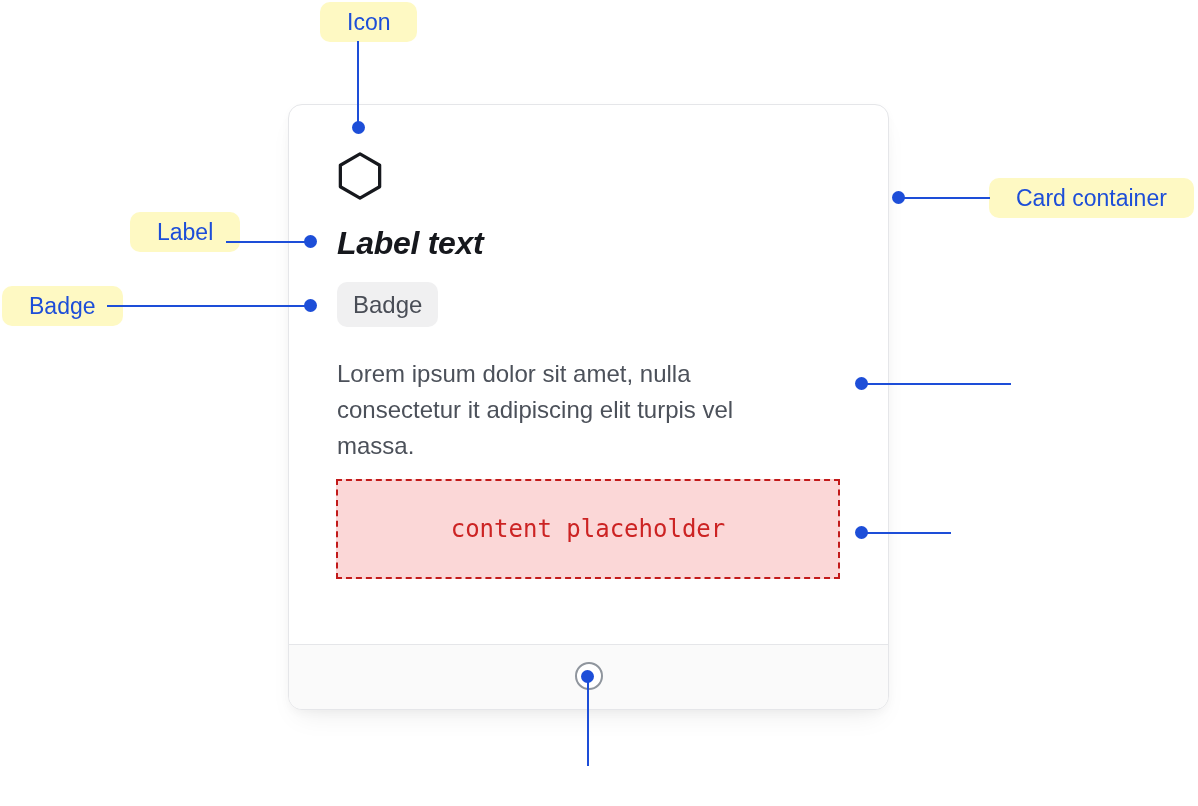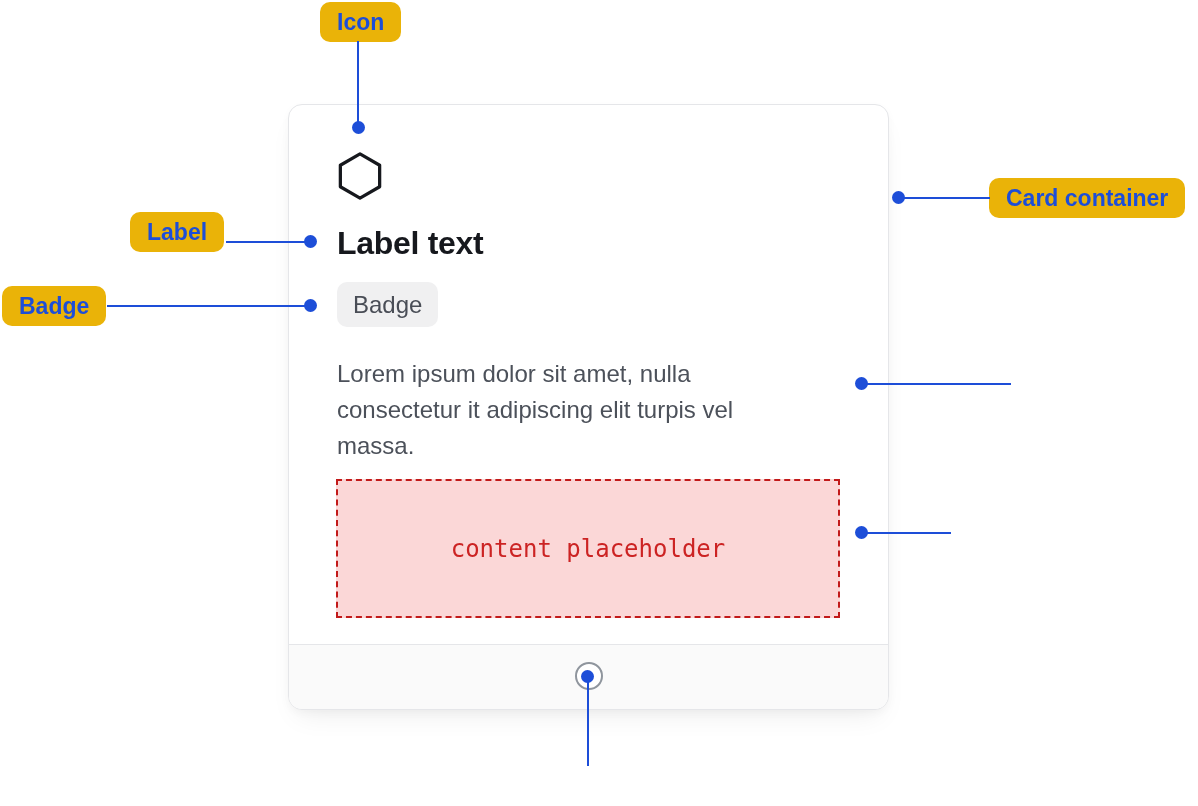--- a/index.html
+++ b/index.html
@@ -17,35 +17,35 @@
     background:#ffffff;
     border:1px solid #e5e6e9;
     border-radius:14px;
     box-sizing:border-box;
     box-shadow:0 14px 28px -10px rgba(0,0,0,0.08), 0 3px 8px rgba(0,0,0,0.03);
   }
   .hex-icon{position:absolute;left:48px;top:46px;width:46px;height:50px;}
   .card-label{
     position:absolute;left:48px;top:118px;
     font-size:32px;line-height:40px;font-weight:700;color:#16181d;
-    letter-spacing:-0.3px;white-space:nowrap;
+    letter-spacing:-0.3px;white-space:nowrap;font-style:italic;
   }
   .card-badge{
     position:absolute;left:48px;top:177px;
     background:#f0f0f1;border-radius:10px;
     padding:8px 16px;
     font-size:24px;line-height:29px;color:#494d56;
     white-space:nowrap;
   }
   .card-desc{
     position:absolute;left:48px;top:251px;width:476px;
     font-size:24px;line-height:36px;color:#4c515a;
   }
   .card-placeholder{
-    position:absolute;left:47px;top:374px;width:504px;height:139px;
+    position:absolute;left:47px;top:374px;width:504px;height:100px;
     box-sizing:border-box;
     background:#fbd7d7;
     border:2px dashed #c21a1a;
     display:flex;align-items:center;justify-content:center;
     font-family:"DejaVu Sans Mono", monospace;
     font-size:24px;color:#cc2323;
   }
   .card-footer{
     position:absolute;left:0;right:0;bottom:0;height:64px;
     background:#fafafa;
@@ -55,24 +55,24 @@
   .control-circle{
     position:absolute;left:calc(50% - 14px);top:17px;
     width:28px;height:28px;border-radius:50%;
     background:#ffffff;border:2px solid #8f959d;
     box-sizing:border-box;
   }
 
   
   .pill{
     position:absolute;
-    background:#eab308;color:#1d4ed8;
+    background:#fef9c3;color:#1d4ed8;
     border-radius:10px;
-    padding:6px 17px;
-    font-size:23px;line-height:28px;font-weight:700;
+    padding:6px 27px;
+    font-size:23px;line-height:28px;font-weight:400;
     white-space:nowrap;
   }
   .leader{position:absolute;background:#1d4ed8;}
   .dot{
     position:absolute;width:13px;height:13px;border-radius:50%;
     background:#1d4ed8;
   }
 
   .pill-icon{left:320px;top:2px;}
   .line-icon{left:357px;top:41px;width:2px;height:82px;}

